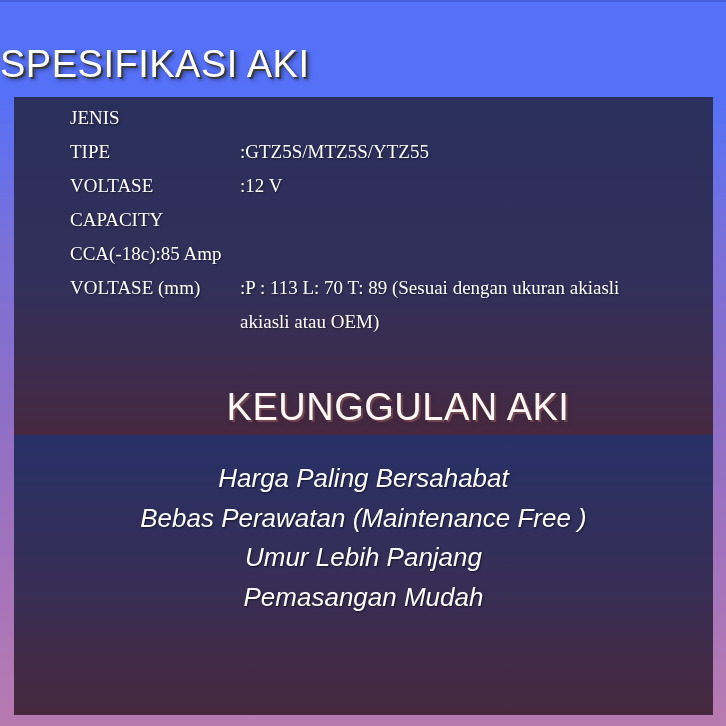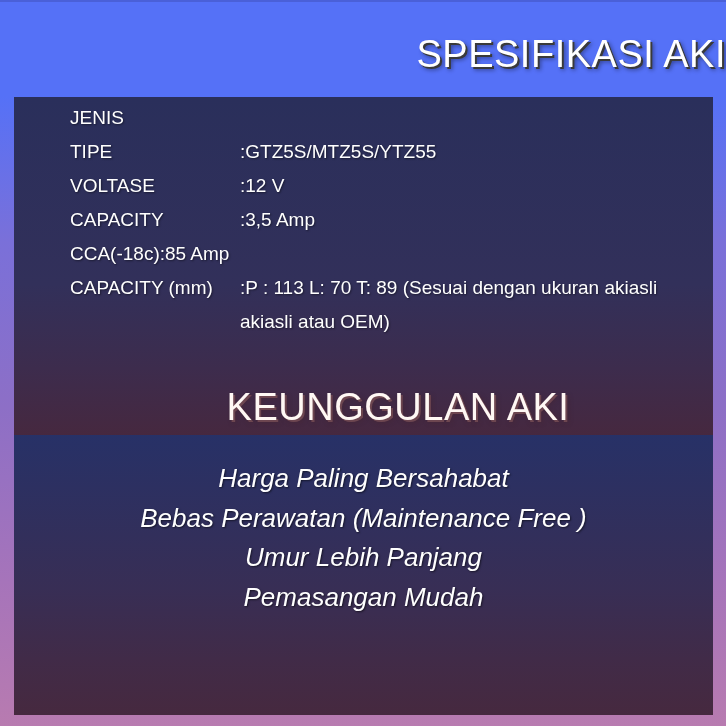--- a/index.html
+++ b/index.html
@@ -24,25 +24,25 @@
       #5571f7 13%,
       #7a70d9 33%,
       #8d6fc6 56%,
       #a674ba 80%,
       #b87bb0 100%);
     border-top: 2px solid #4a60d8;
     box-sizing: border-box;
   }
   .page-title {
     position: absolute;
-    top: 31px;
+    top: 41px;
     left: 0;
     width: 726px;
     margin: 0;
-    text-align: right;
+    text-align: left;
     font-size: 38px;
     font-weight: normal;
     letter-spacing: 0.5px;
     color: #ffffff;
     text-shadow: 2px 2px 0 #3a3a3a, 3px 3px 4px rgba(0,0,0,0.45);
   }
   .panel {
     position: absolute;
     left: 14px;
     width: 699px;
@@ -50,20 +50,21 @@
     color: #ffffff;
   }
   .spec-panel {
     top: 95px;
     height: 340px;
     background: linear-gradient(180deg, #2a2f5b 0%, #32305a 55%, #3d2c4d 80%, #46283f 100%);
     padding: 4px 22px 0 56px;
     font-size: 19px;
     line-height: 34px;
     text-shadow: 1px 1px 2px rgba(0,0,0,0.45);
+    font-family: Liberation Serif, serif;
   }
   .spec-row {
     display: flex;
     align-items: flex-start;
   }
   .spec-label {
     flex: 0 0 170px;
     width: 170px;
   }
   .spec-label.full {
@@ -122,31 +123,28 @@
 
     <div class="spec-row">
       <div class="spec-label">VOLTASE</div>
       <div class="spec-value">
         <div>:12 V</div>
       </div>
     </div>
 
     <div class="spec-row">
       <div class="spec-label">CAPACITY</div>
-      <div class="spec-value">
-        <div>:3,5 Amp</div>
-      </div>
     </div>
 
     <div class="spec-row">
       <div class="spec-label full">CCA(-18c):85 Amp</div>
     </div>
 
     <div class="spec-row">
-      <div class="spec-label">CAPACITY (mm)</div>
+      <div class="spec-label">VOLTASE (mm)</div>
       <div class="spec-value">
         <div>:P : 113 L: 70 T: 89 (Sesuai dengan ukuran akiasli</div>
         <div>akiasli atau OEM)</div>
       </div>
     </div>
 
   </section>
 
   <h2 class="section-title">KEUNGGULAN AKI</h2>
 

